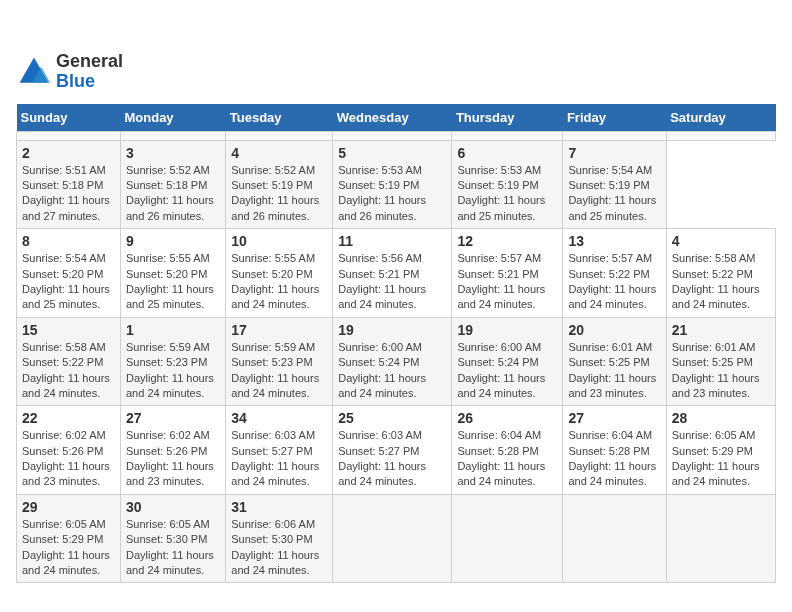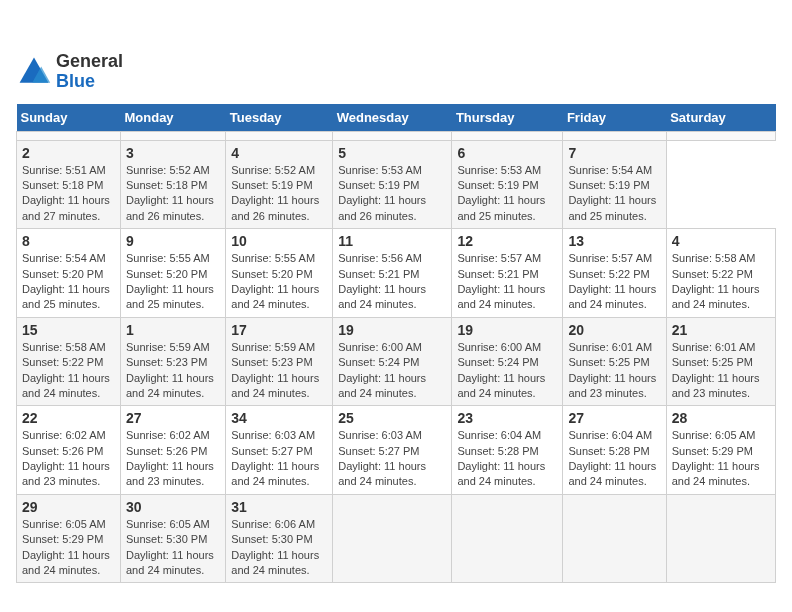--- a/index.html
+++ b/index.html
@@ -319,21 +319,21 @@
       </td>
         <td>
         <div class="day-num">25</div>
         <div class="day-info">
           Sunrise: 6:03 AM<br>
           Sunset: 5:27 PM<br>
           Daylight: 11 hours and 24 minutes.
         </div>
       </td>
         <td>
-        <div class="day-num">23</div>
+        <div class="day-num">26</div>
         <div class="day-info">
           Sunrise: 6:04 AM<br>
           Sunset: 5:28 PM<br>
           Daylight: 11 hours and 24 minutes.
         </div>
       </td>
         <td>
         <div class="day-num">27</div>
         <div class="day-info">
           Sunrise: 6:04 AM<br>

